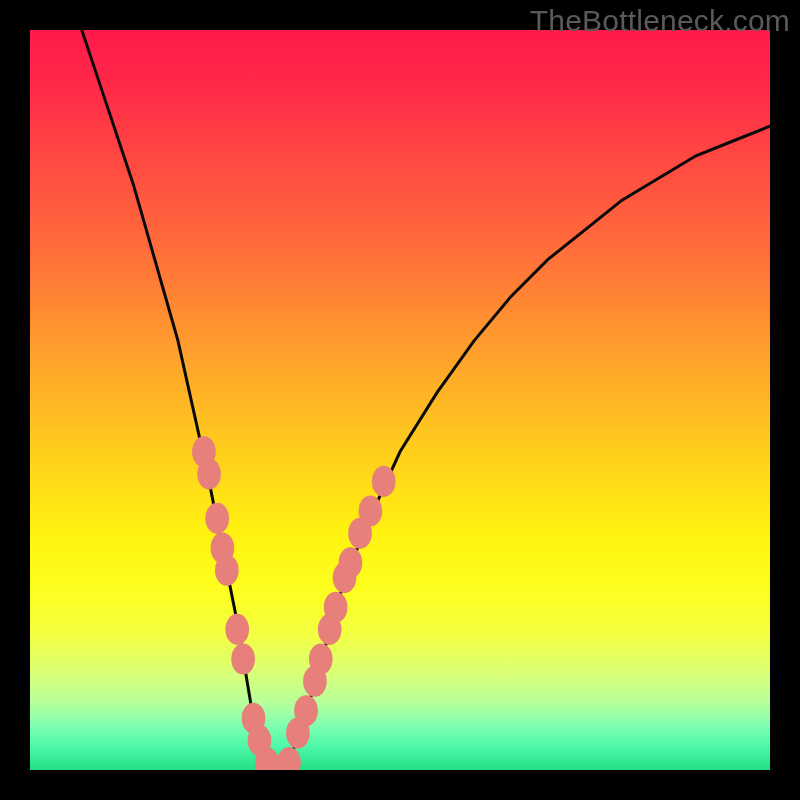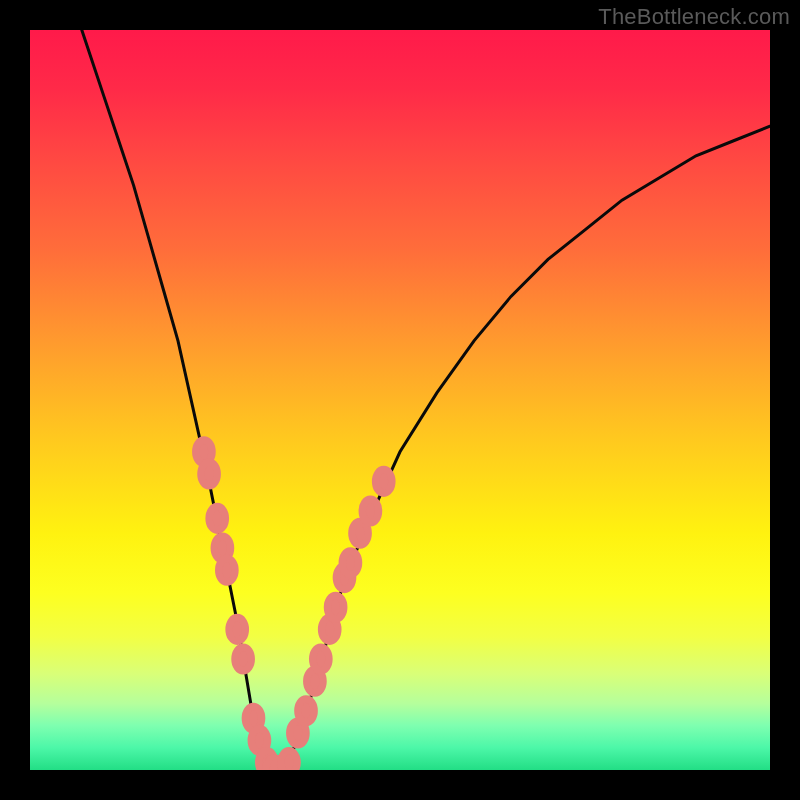--- a/index.html
+++ b/index.html
@@ -15,21 +15,21 @@
     position: relative;
     width: 800px;
     height: 800px;
     background: #000;
   }
   .watermark {
     position: absolute;
     top: 4px;
     right: 10px;
     color: #5a5a5a;
-    font-size: 22px;
+    font-size: 30px;
     font-weight: 400;
     letter-spacing: 0.2px;
     z-index: 5;
   }
   .plot-area {
     position: absolute;
     left: 30px;
     top: 30px;
     width: 740px;
     height: 740px;

